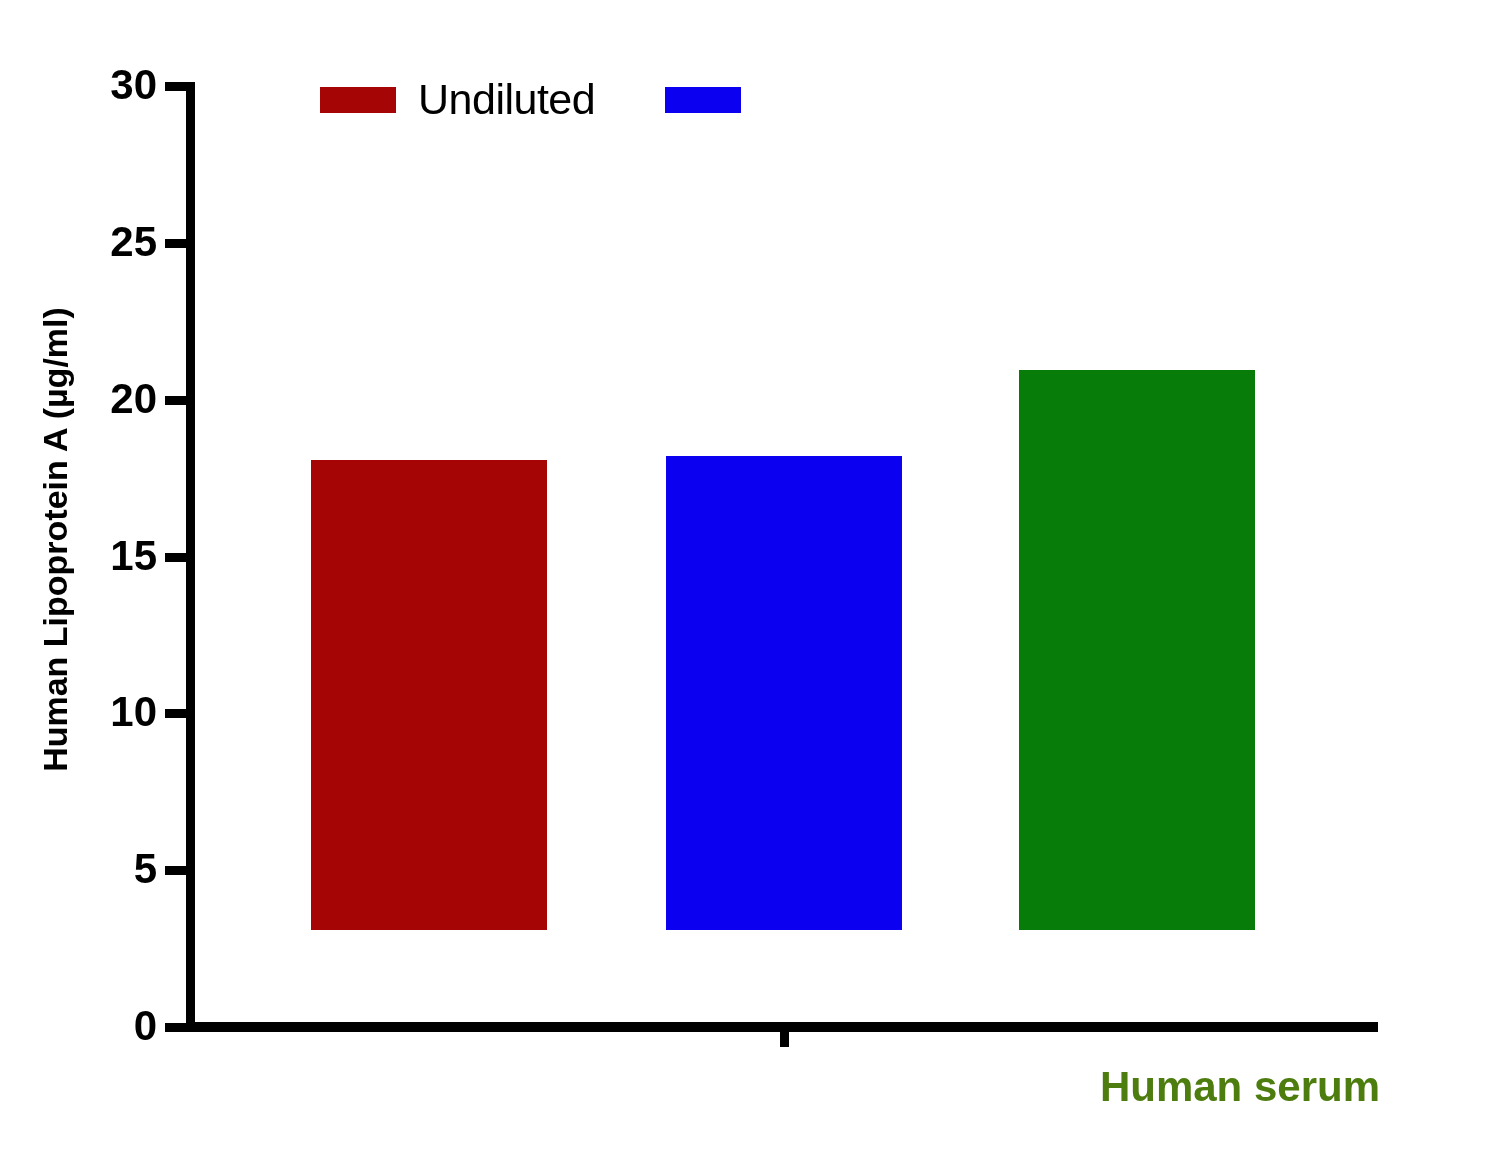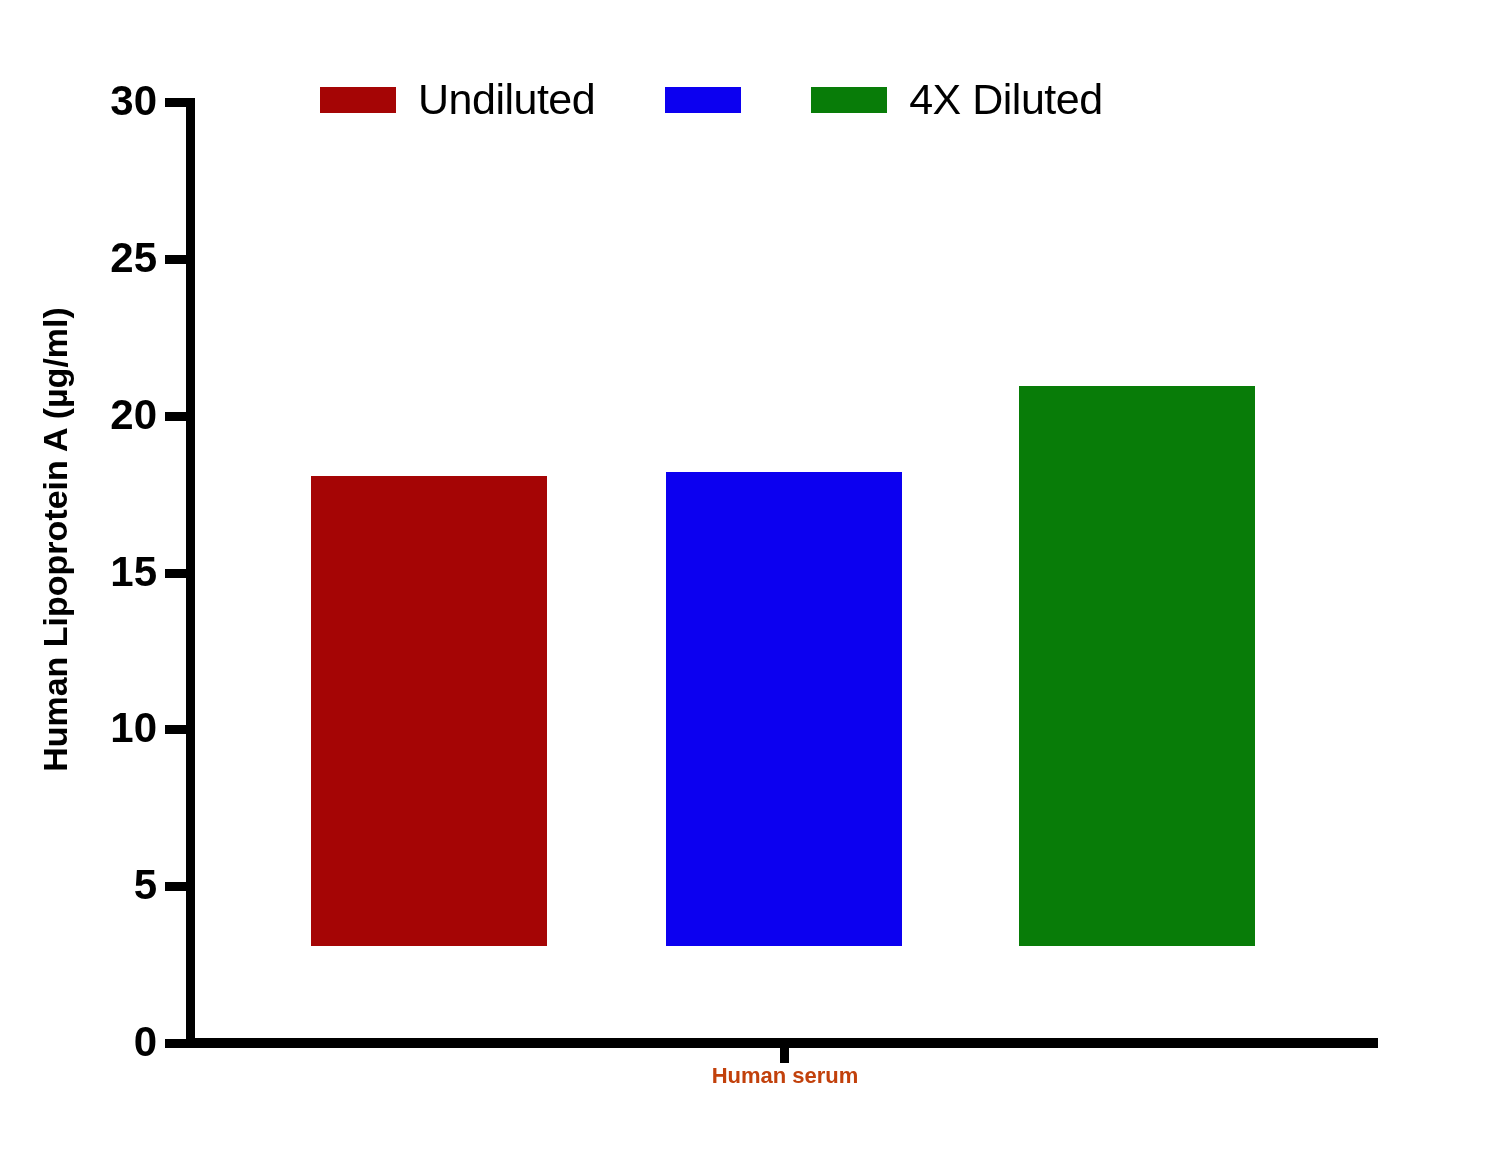--- a/index.html
+++ b/index.html
@@ -62,31 +62,31 @@
     font-size: 34px;
     font-weight: bold;
     color: #000000;
     white-space: nowrap;
   }
   #x-axis-title {
     position: absolute;
     left: 190px;
     top: 1063px;
     width: 1190px;
-    text-align: center;
-    font-size: 22px;
+    text-align: right;
+    font-size: 42px;
     font-weight: bold;
-    color: #c2410c;
+    color: #4d7c0f;
   }
 
   
   #plot {
     position: absolute;
     left: 0;
-    top: 16px;
+    top: 0;
     width: 1507px;
     height: 1074px;
   }
   .axis-line-y {
     position: absolute;
     left: 186px;
     top: 82px;
     width: 9px;
     height: 949px;
     background: #000000;
@@ -146,24 +146,20 @@
   <div class="legend">
     <div class="legend-entry">
       <span class="legend-swatch" id="sw0" style="background: rgb(165, 5, 5);"></span>
       <span class="legend-label">Undiluted</span>
     </div>
     <div class="legend-gap"></div>
     <div class="legend-entry">
       <span class="legend-swatch" id="sw1" style="background: rgb(12, 0, 240);"></span>
     </div>
     <div class="legend-gap"></div>
-    <div class="legend-entry">
-      <span class="legend-swatch" id="sw2" style="background: rgb(8, 124, 8);"></span>
-      <span class="legend-label">4X Diluted</span>
-    </div>
   </div>
 
   <div id="y-axis-title">Human Lipoprotein A (µg/ml)</div>
 
   <div id="plot">
     <div class="axis-line-y"></div>
     <div class="axis-line-x"></div>
     <div id="ticks">
         <div class="y-tick" style="top: 82px;"></div>
         <div class="y-tick-label" style="top: 64px;">30</div>

